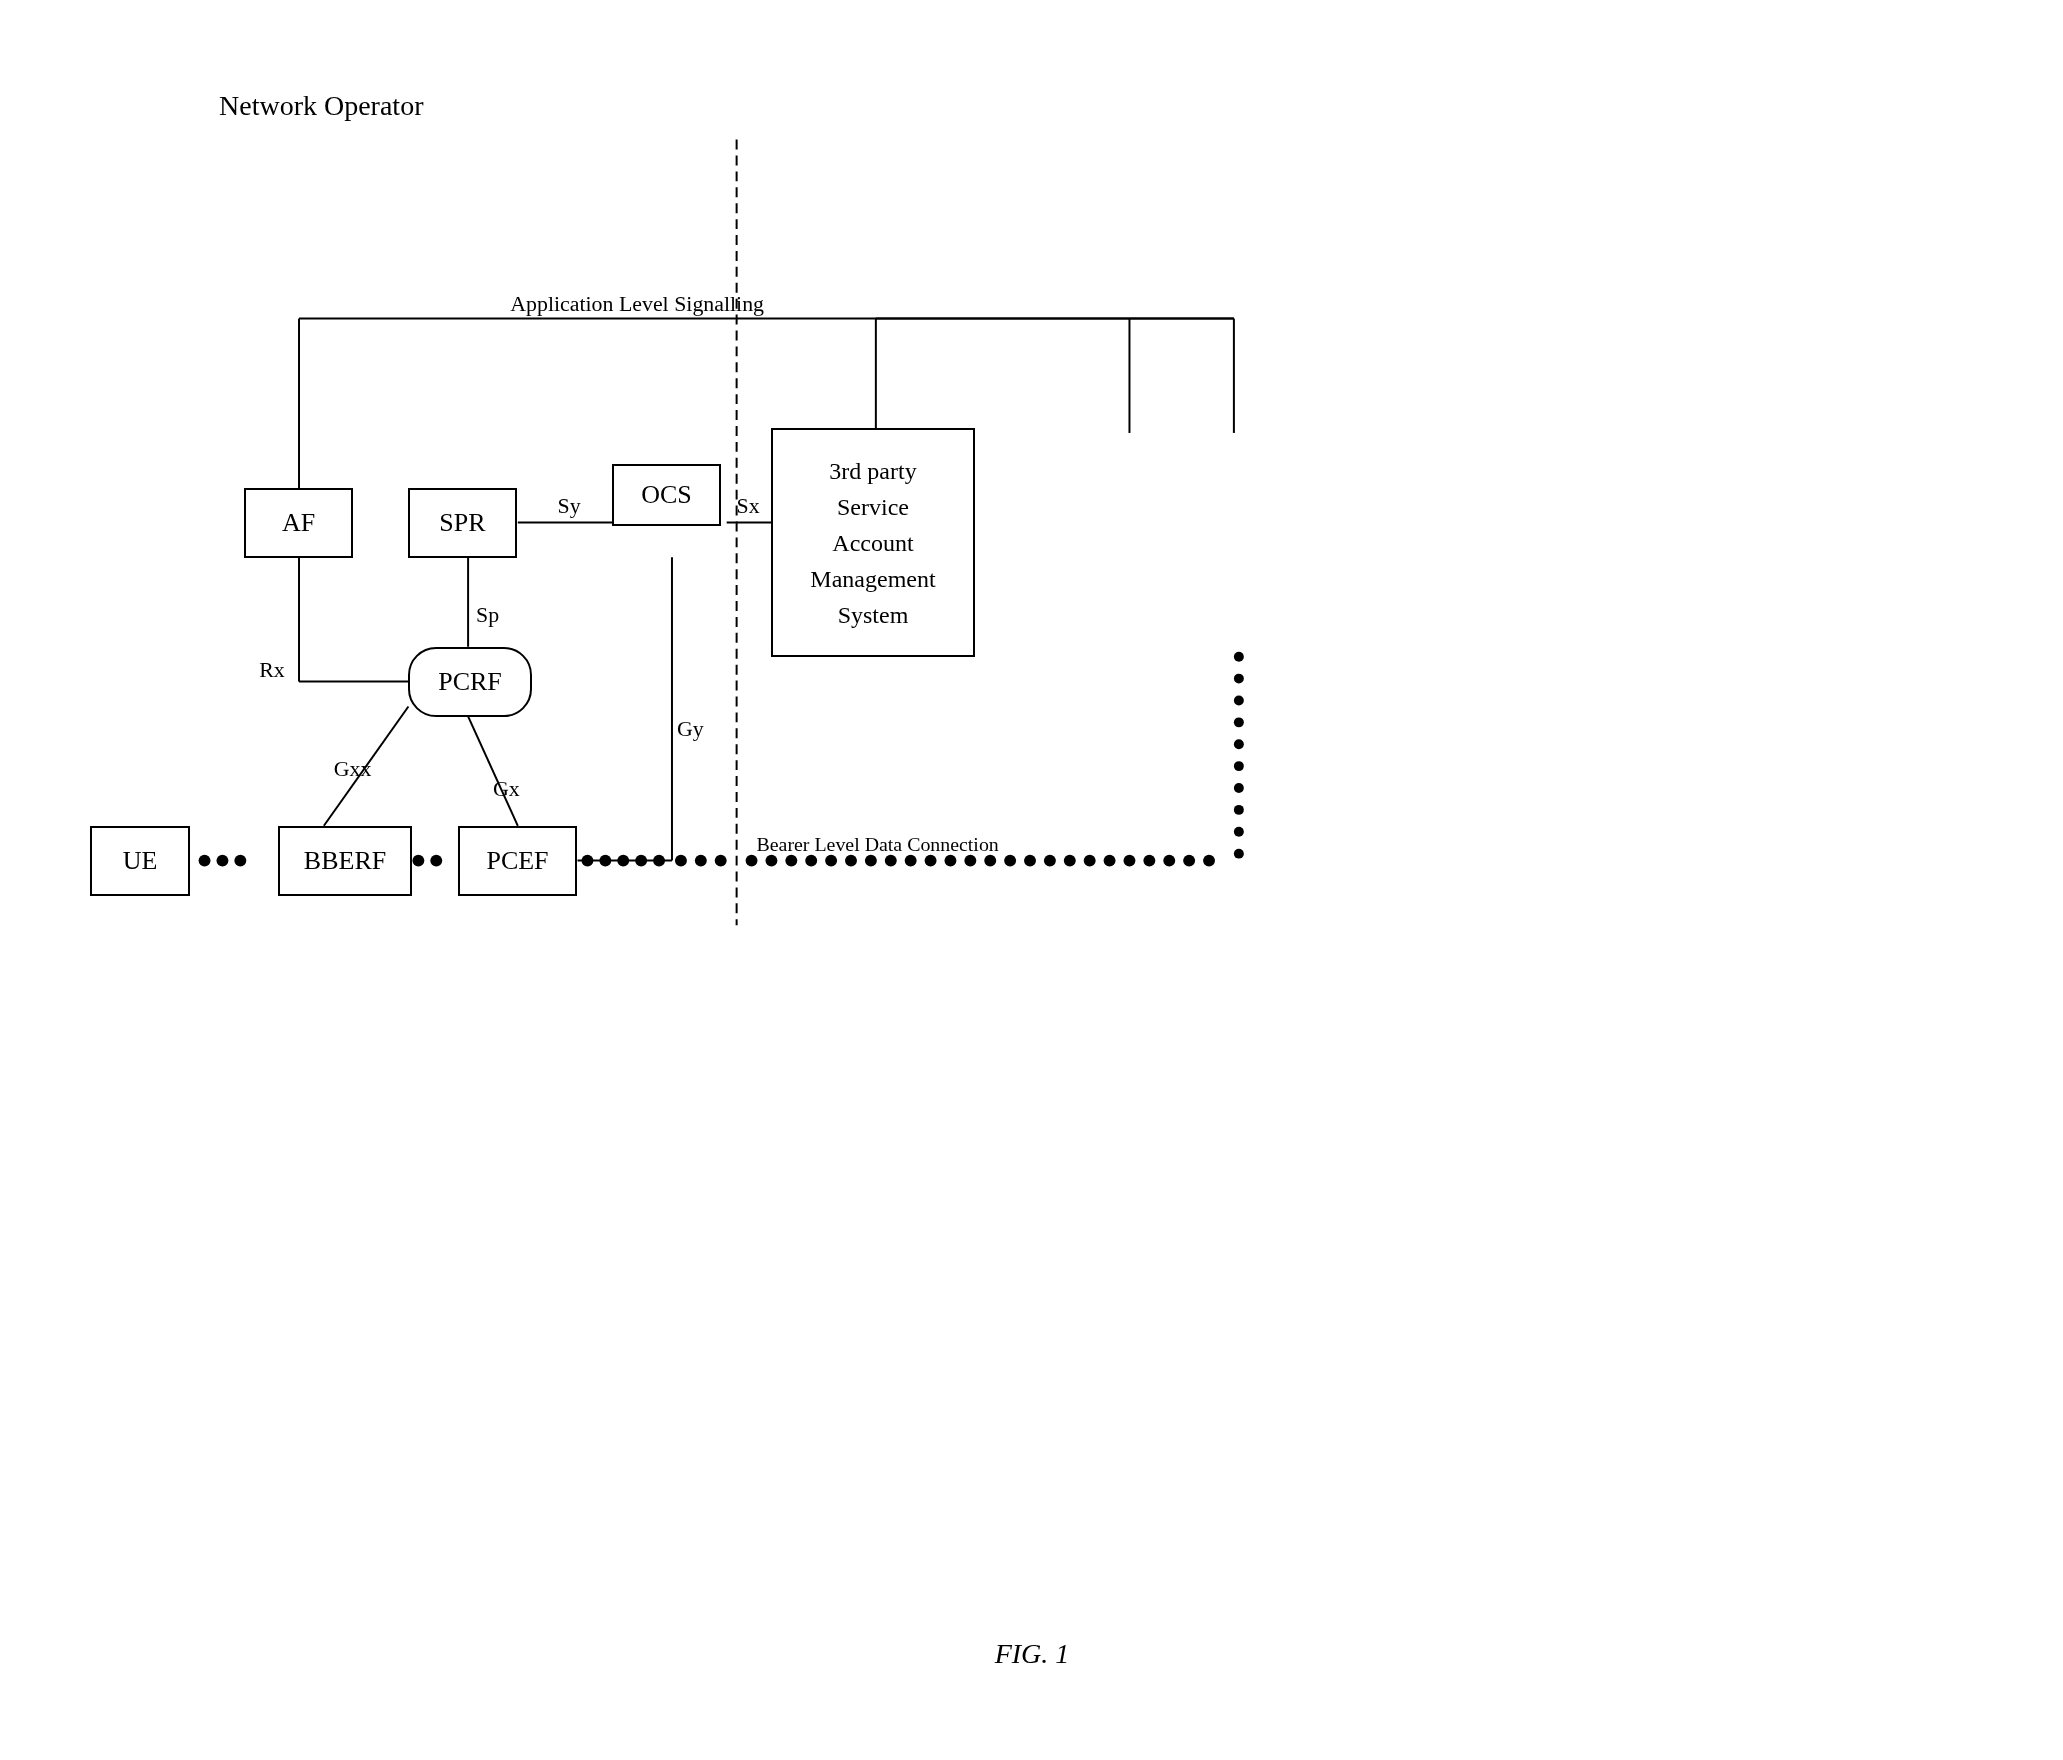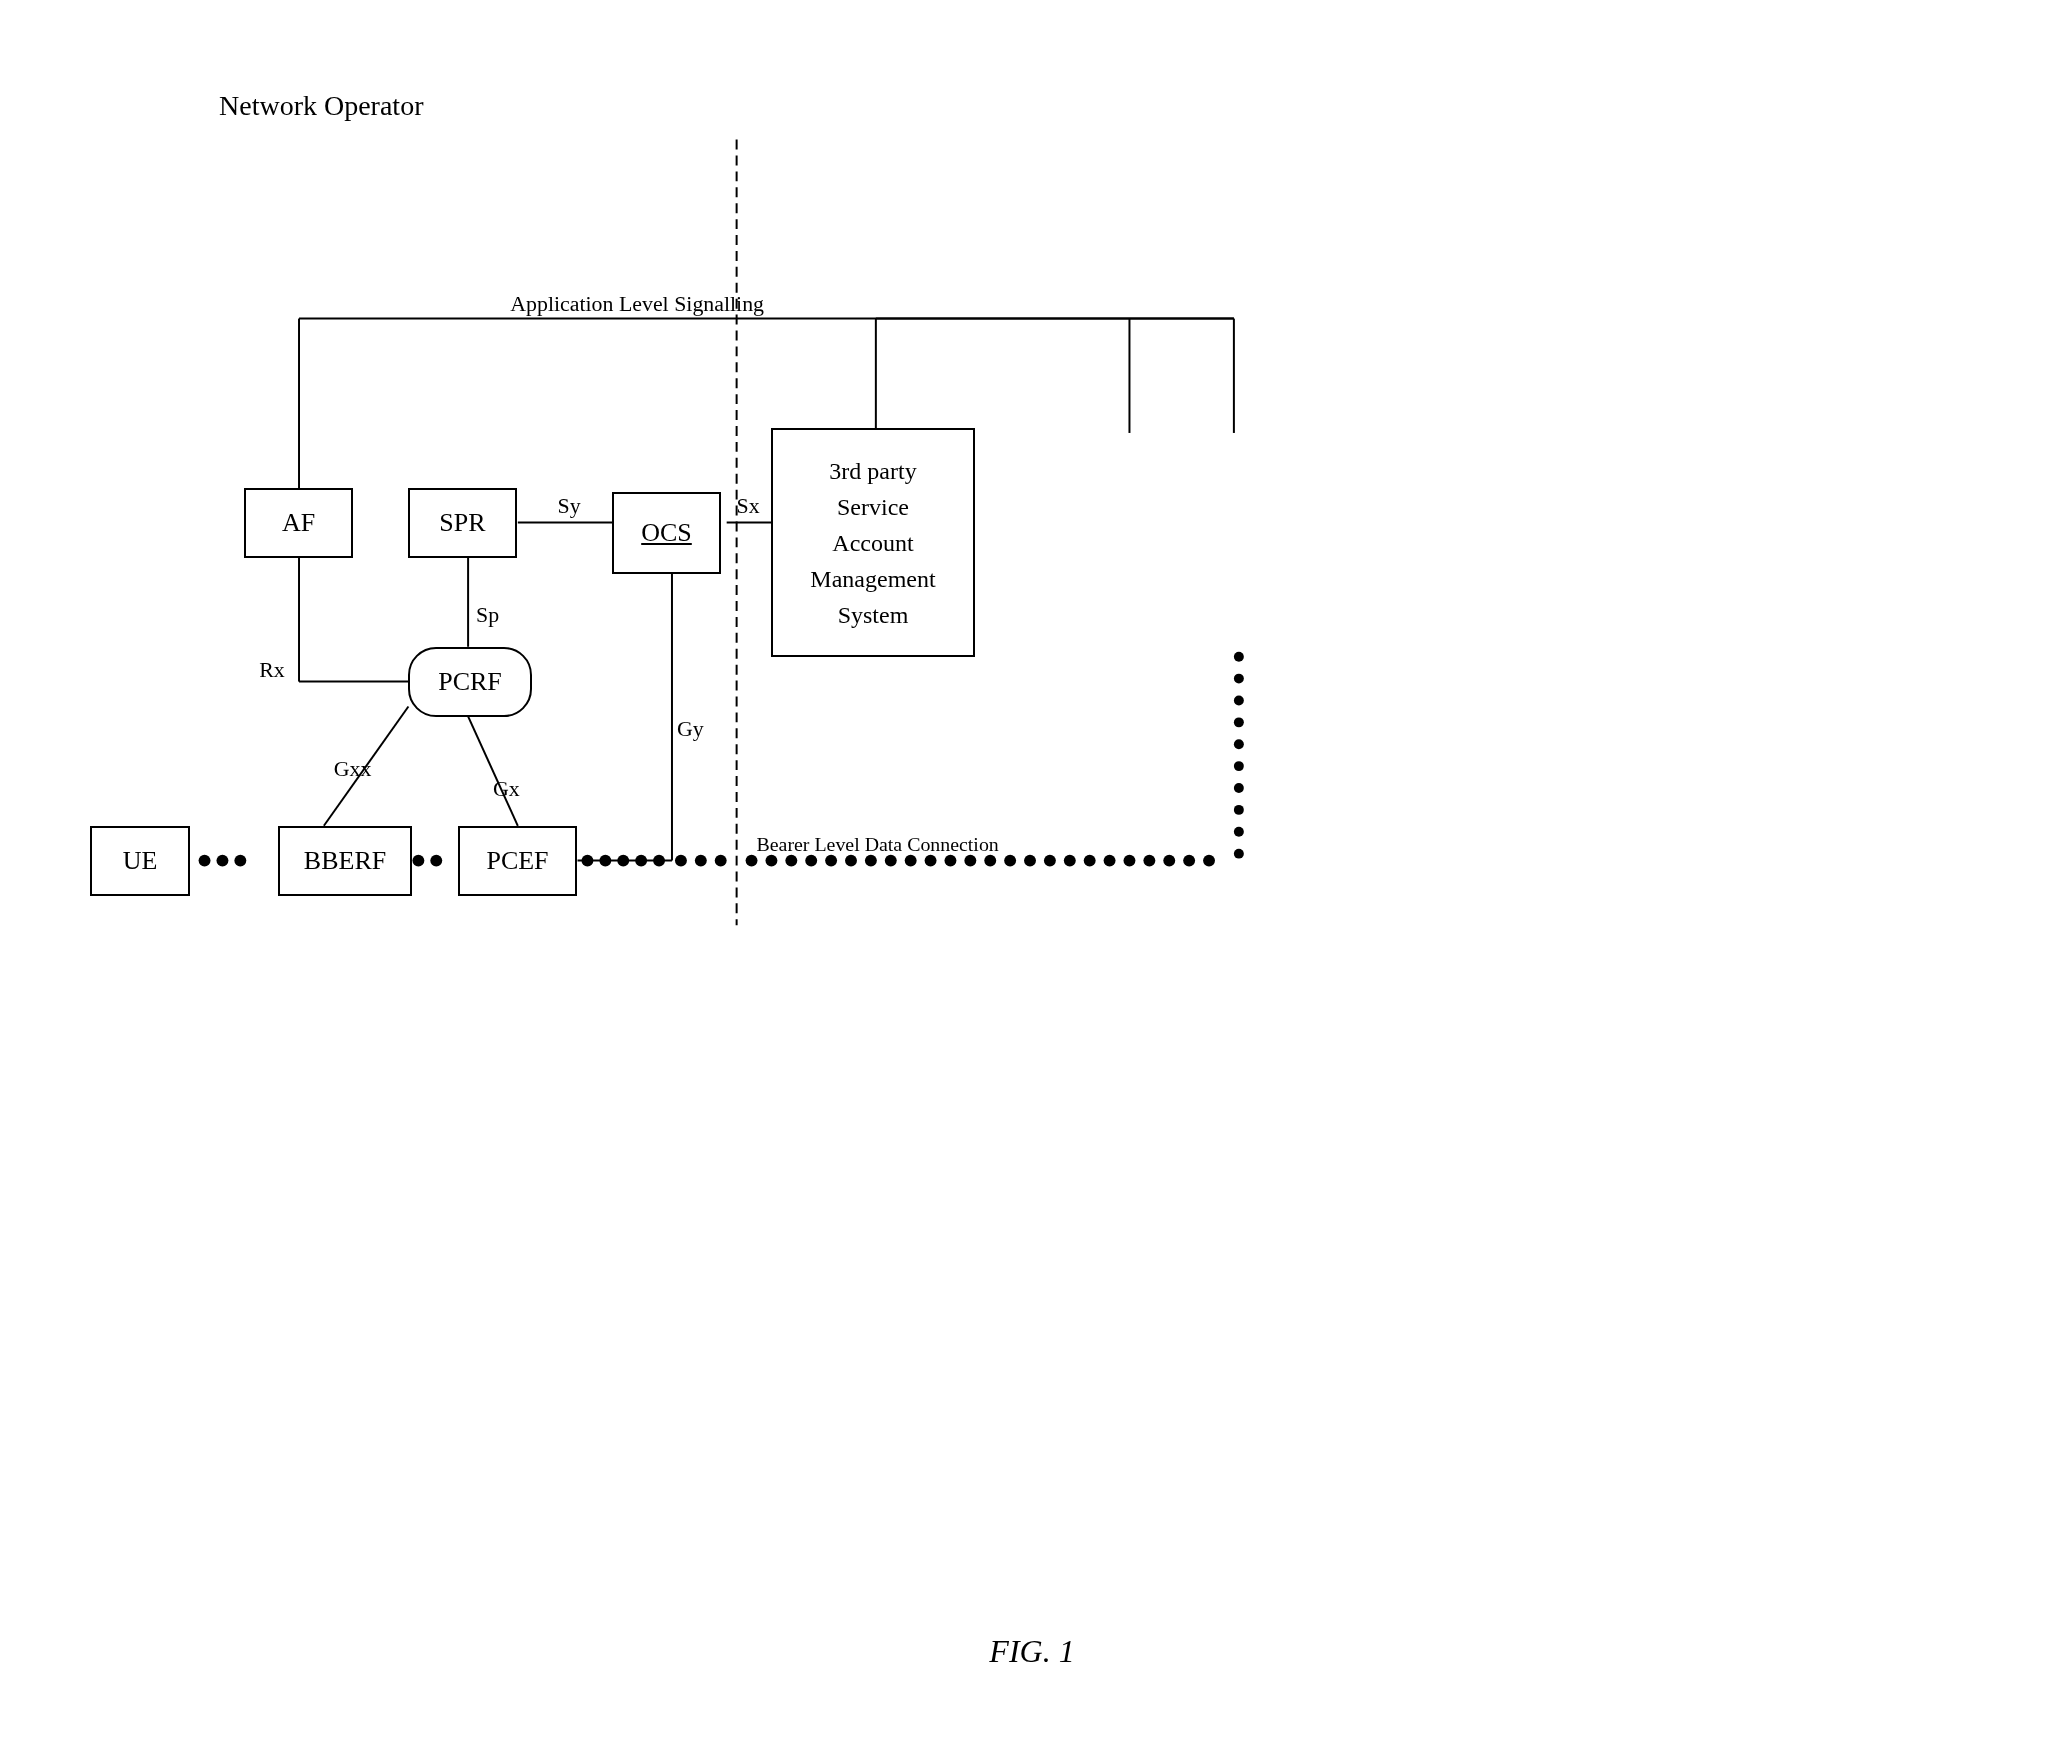--- a/index.html
+++ b/index.html
@@ -185,21 +185,21 @@
   </svg>
 
   <div class="box" style="left: 184px; top: 428px; width: 109px; height: 70px;">
     <span>AF</span>
   </div>
 
   <div class="box" style="left: 348px; top: 428px; width: 109px; height: 70px;">
     <span>SPR</span>
   </div>
 
-  <div class="box" style="left: 552px; top: 432px; width: 109px; height: 82px; text-decoration: underline;">
+  <div class="box" style="left: 552px; top: 404px; width: 109px; height: 62px;">
     <span>OCS</span>
   </div>
 
   <div class="box" style="left: 348px; top: 587px; width: 124px; height: 70px; border-radius: 28px;">
     <span>PCRF</span>
   </div>
 
   <div class="box" style="left: 30px; top: 766px; width: 100px; height: 70px;">
     <span>UE</span>
   </div>
@@ -211,16 +211,16 @@
   <div class="box" style="left: 398px; top: 766px; width: 119px; height: 70px;">
     <span>PCEF</span>
   </div>
 
   <div class="box" style="left: 711px; top: 368px; width: 204px; height: 229px; font-size: 24px; line-height: 1.5;">
     <span>3rd party<br>Service<br>Account<br>Management<br>System</span>
   </div>
 
 
 
-  <div class="fig-label" style="position:absolute; bottom: 30px; left: 50%; transform: translateX(-50%); font-size: 32px;">FIG. 1</div>
+  <div class="fig-label" style="position:absolute; bottom: 30px; left: 50%; transform: translateX(-50%); font-size: 28px;">FIG. 1</div>
 
 </div>
 
 
 </body></html>

